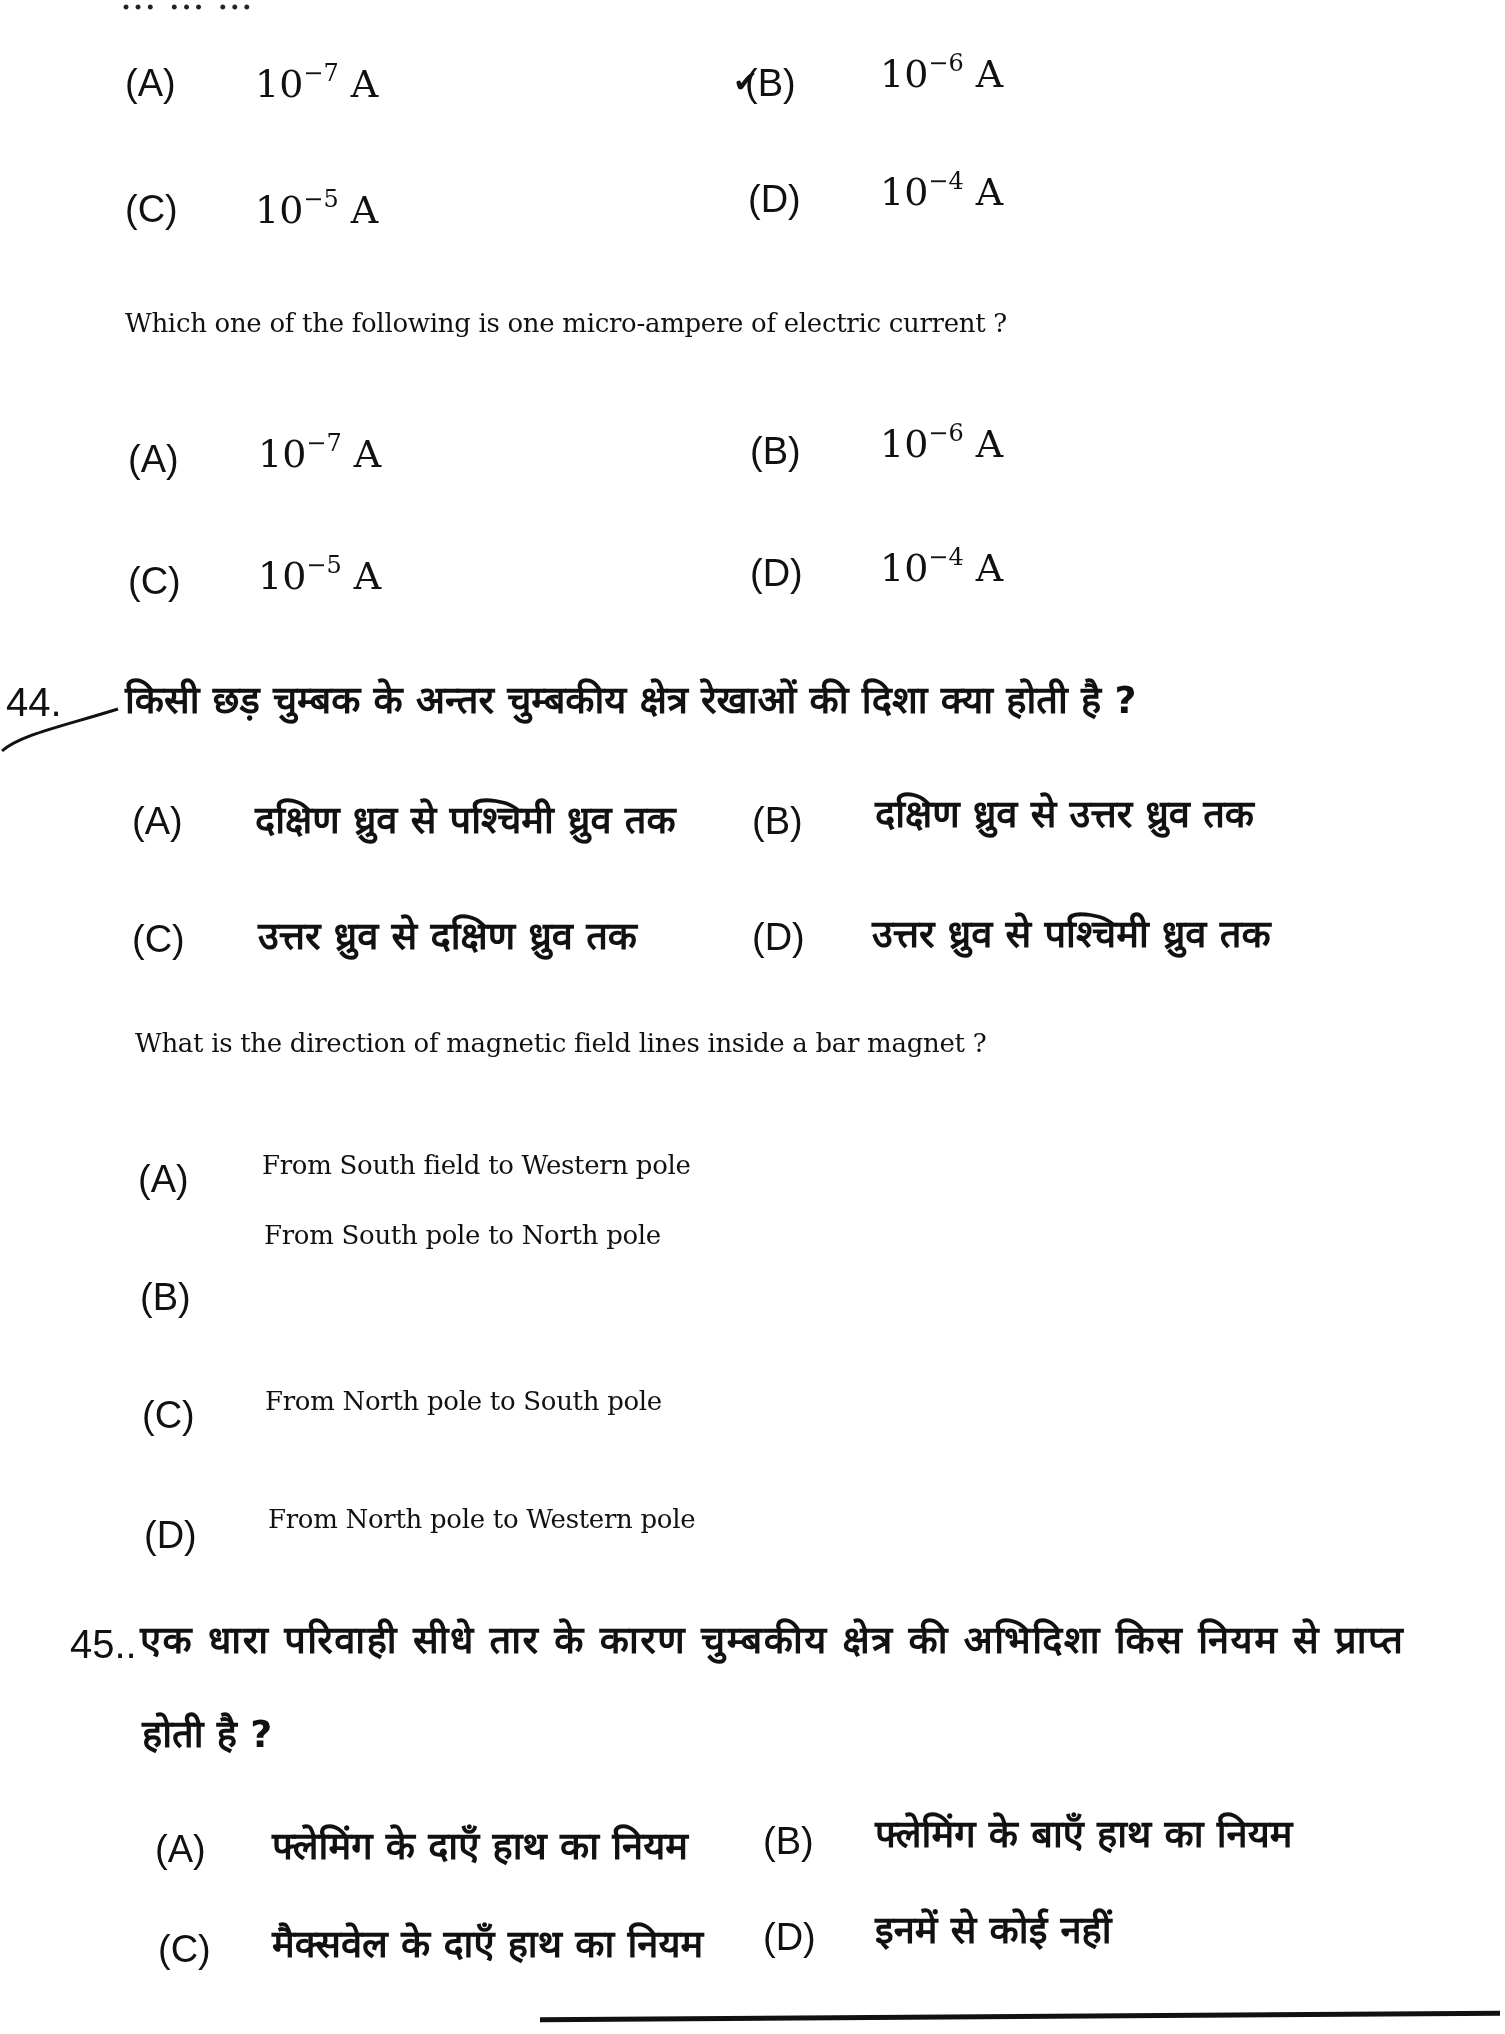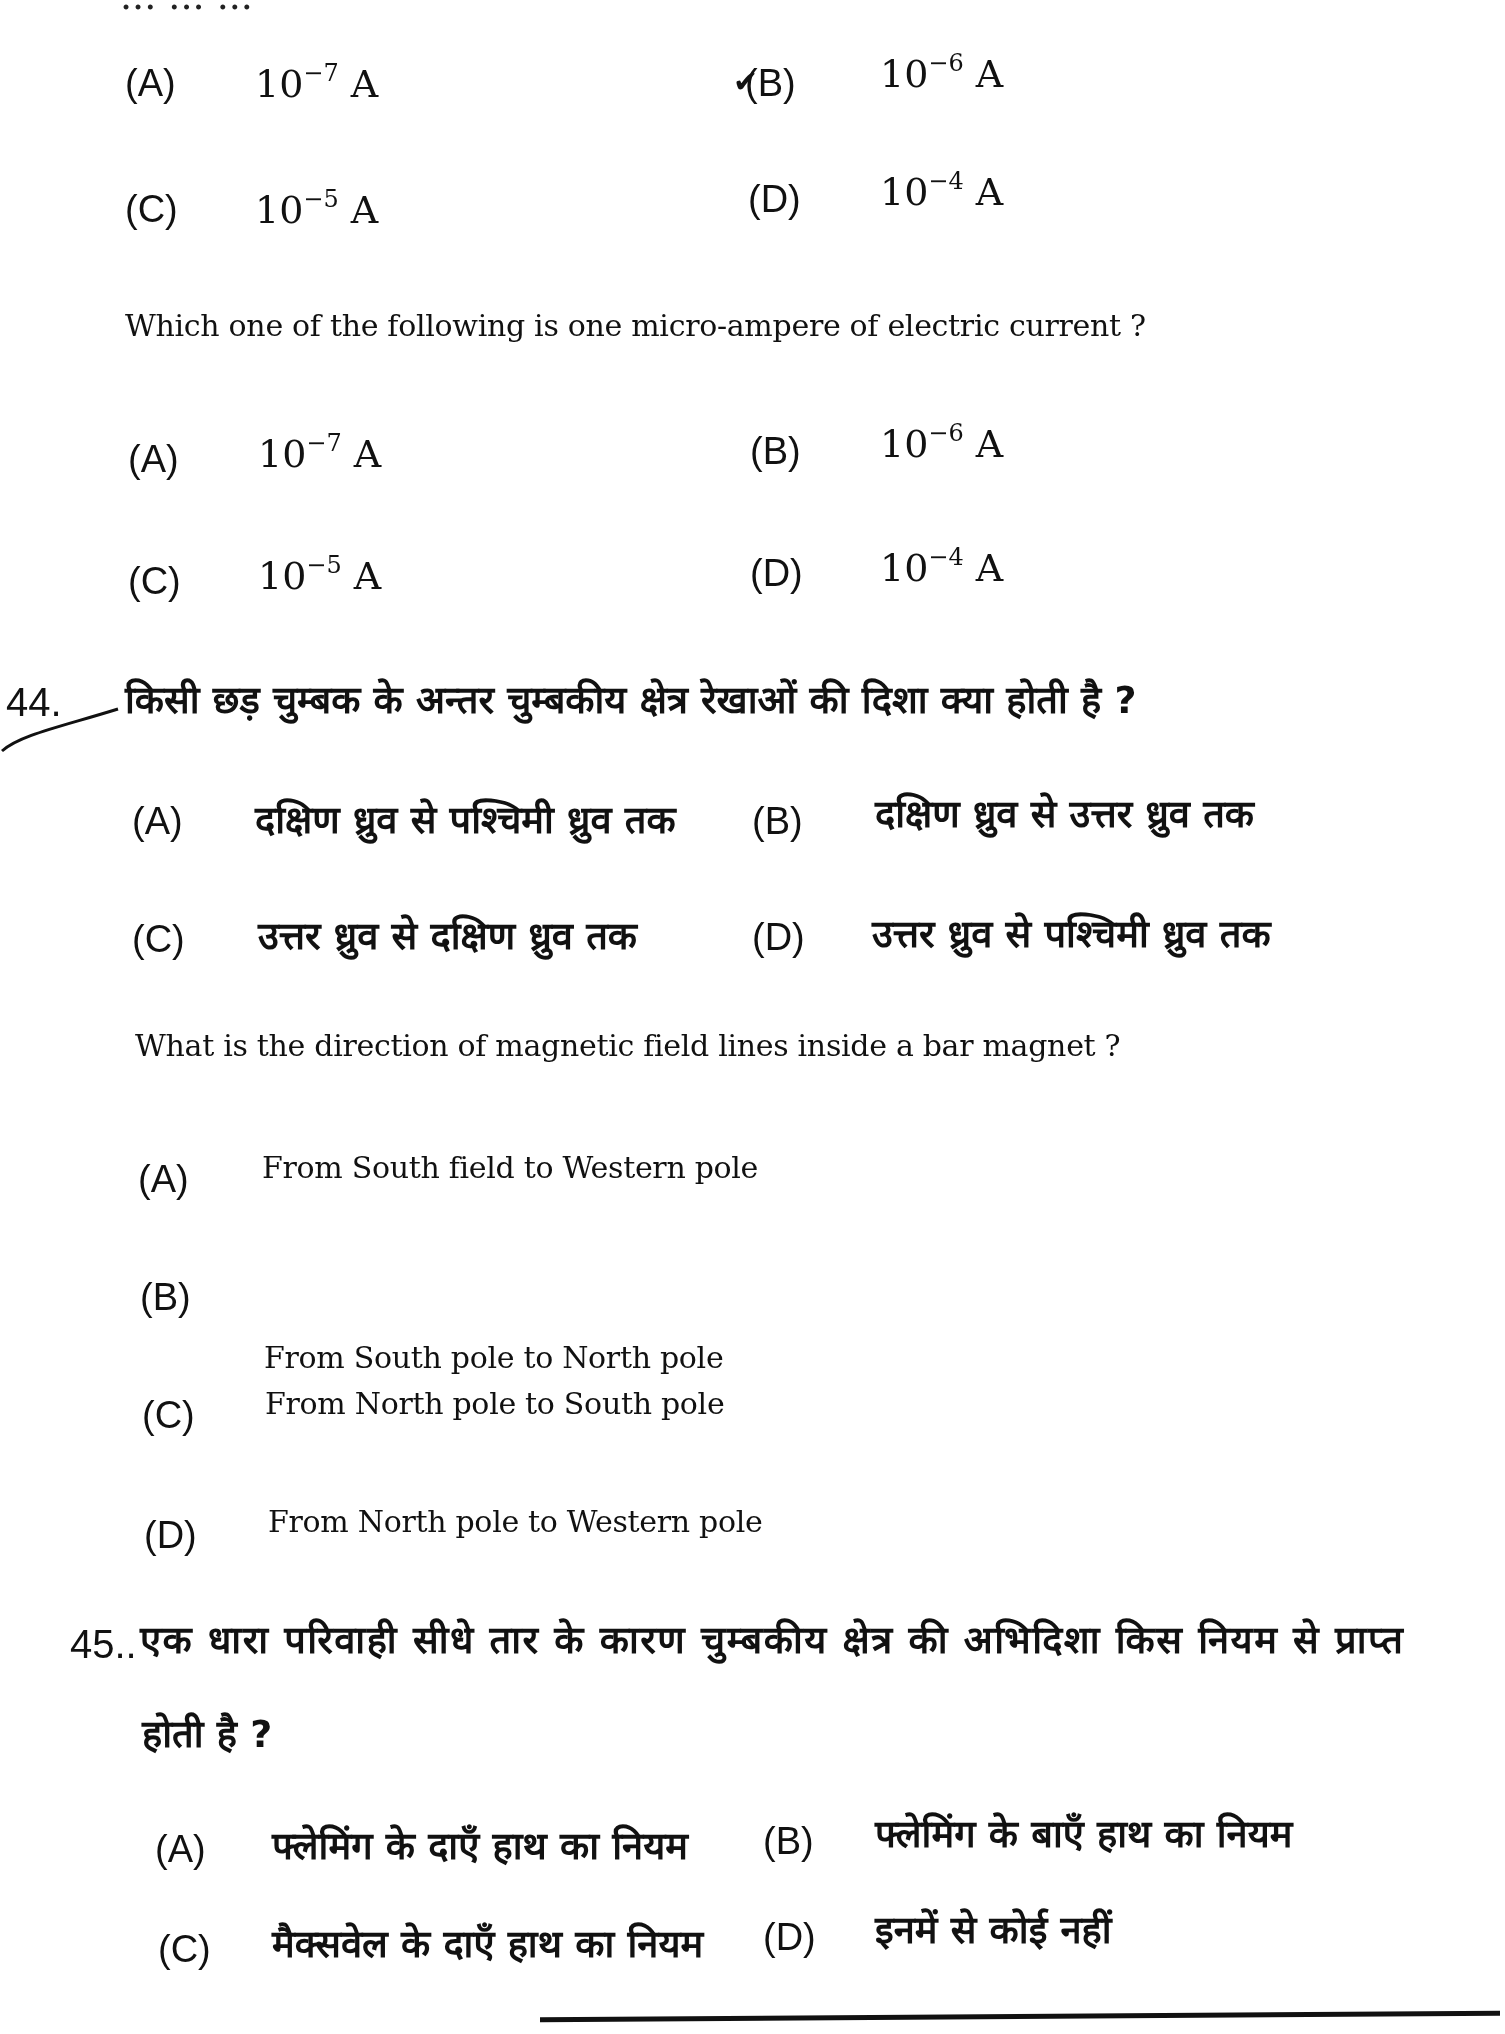--- a/index.html
+++ b/index.html
@@ -5,21 +5,21 @@
   html, body { margin: 0; padding: 0; background: #ffffff; }
   body {
     width: 1505px; height: 2034px; position: relative; overflow: hidden;
     font-family: "DejaVu Serif", "Liberation Serif", serif;
     color: #111111;
   }
   .abs { position: absolute; white-space: nowrap; }
   .label { font-family: "Liberation Sans", "DejaVu Sans", sans-serif; font-size: 38px; }
   .val { font-family: "DejaVu Serif", serif; font-size: 38px; }
   .val sup { font-size: 24px; vertical-align: 16px; line-height: 0; }
-  .en { font-family: "DejaVu Serif", serif; font-size: 30px; letter-spacing: -0.3px; }
+  .en { font-family: "DejaVu Serif", serif; font-size: 26px; letter-spacing: -0.3px; }
   .hi { font-family: "DejaVu Sans", sans-serif; font-size: 38px; font-weight: bold; }
   .qnum { font-family: "Liberation Sans", "DejaVu Sans", sans-serif; font-size: 40px; }
   .topcut { position: absolute; left: 120px; top: -26px; font-size: 38px; color: #222; }
   .rule { position: absolute; left: 540px; top: 2014px; width: 960px; height: 5px; background: #111; transform: rotate(-0.4deg); }
   .tick44 { position: absolute; left: 0; top: 705px; width: 120px; height: 50px; }
   .mark { position: absolute; font-size: 30px; }
 </style>
 </head>
 <body>
 
@@ -67,21 +67,21 @@
 <div class="abs hi" style="left:258px; top:908px;">उत्तर ध्रुव से दक्षिण ध्रुव तक</div>
 <div class="abs label" style="left:752px; top:916px;">(D)</div>
 <div class="abs hi" style="left:872px; top:906px;">उत्तर ध्रुव से पश्चिमी ध्रुव तक</div>
 
 <div class="abs en" style="left:135px; top:1028px;">What is the direction of magnetic field lines inside a bar magnet ?</div>
 
 <div class="abs label" style="left:138px; top:1158px;">(A)</div>
 <div class="abs en" style="left:262px; top:1150px;">From South field to Western pole</div>
 
 <div class="abs label" style="left:140px; top:1276px;">(B)</div>
-<div class="abs en" style="left:264px; top:1340px;">From South pole to North pole</div>
+<div class="abs en" style="left:264px; top:1220px;">From South pole to North pole</div>
 
 <div class="abs label" style="left:142px; top:1394px;">(C)</div>
 <div class="abs en" style="left:265px; top:1386px;">From North pole to South pole</div>
 
 <div class="abs label" style="left:144px; top:1514px;">(D)</div>
 <div class="abs en" style="left:268px; top:1504px;">From North pole to Western pole</div>
 
 <div class="abs qnum" style="left:30px; top:1622px;margin-left:40px;">45..</div>
 <div class="abs hi" style="left:140px; top:1612px; letter-spacing:1.5px;">एक धारा परिवाही सीधे तार के कारण चुम्बकीय क्षेत्र की अभिदिशा किस नियम से प्राप्त</div>
 <div class="abs hi" style="left:142px; top:1706px;">होती है ?</div>

